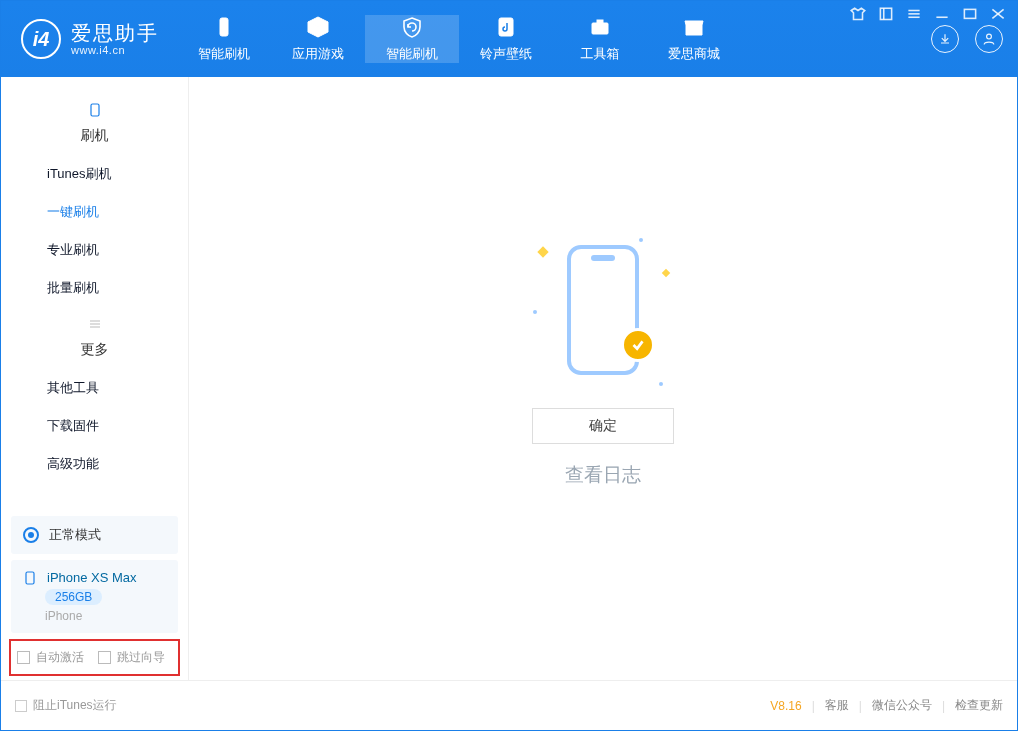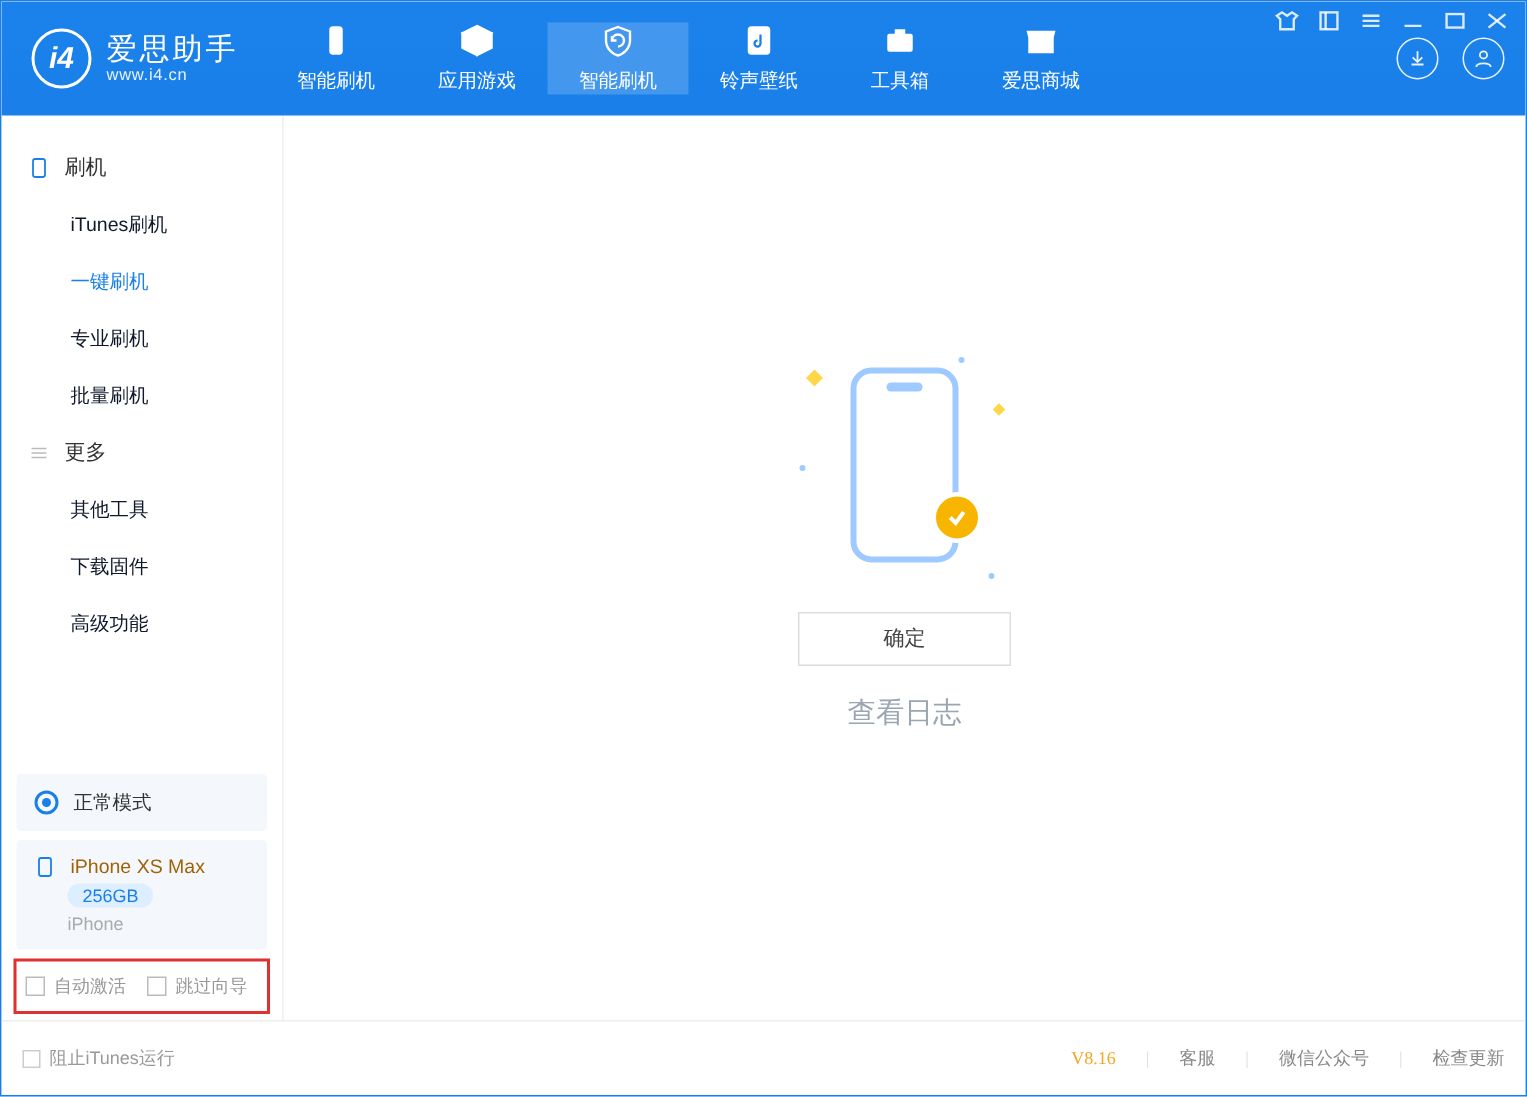--- a/index.html
+++ b/index.html
@@ -104,20 +104,21 @@
   border-right: 1px solid #eee;
   display: flex;
   flex-direction: column;
   padding-top: 16px;
 }
 .side-group-title {
   display: flex; align-items: center; gap: 10px;
   padding: 10px 18px;
   font-size: 14px; color: #333;
   font-weight: 500;
+  flex-direction: column;
 }
 .side-group-title .icon { width: 14px; height: 14px; display:flex; align-items:center; justify-content:center; }
 .side-item {
   padding: 10px 18px 10px 46px;
   font-size: 13px;
   color: #0f172a;
   cursor: pointer;
 }
 .side-item.active { color: #1a7fe8; }
 
@@ -125,21 +126,21 @@
 .mode-card, .device-card {
   background: #f4f8fc;
   margin: 6px 10px;
   padding: 10px 12px;
   border-radius: 3px;
   display: flex; align-items: center; gap: 10px;
   font-size: 13px;
   cursor: pointer;
 }
 .device-card { flex-direction: column; align-items: flex-start; gap: 4px; }
-.device-card .row1 { display:flex; align-items:center; gap:10px; font-weight:500; color:#a16207; }
+.device-card .row1 { display:flex; align-items:center; gap:10px; font-weight:500; color:#0369a1; }
 .device-card .capacity {
   background:#dceeff; color:#1a7fe8; border-radius:10px; padding:1px 10px; font-size:12px; margin-left:22px;
 }
 .device-card .type { color:#aaa; font-size:12px; margin-left:22px; }
 .mode-card .dot {
   width:16px;height:16px;border:2px solid #1a7fe8;border-radius:50%;position:relative;
 }
 .mode-card .dot:after {
   content:"";position:absolute;inset:3px;background:#1a7fe8;border-radius:50%;
 }
@@ -203,21 +204,21 @@
 
 .footer {
   height:50px;
   border-top:1px solid #eee;
   display:flex; align-items:center;
   padding:0 14px;
   font-size:12px; color:#999;
   gap:10px;
 }
 .footer .left { display:flex; align-items:center; gap:8px; }
-.footer .right { margin-left:auto; display:flex; align-items:center; gap:20px;font-family:Liberation Serif, serif; }
+.footer .right { margin-left:auto; display:flex; align-items:center; gap:10px; }
 .footer .version { color:#f5a623; }
 .footer .sep { color:#ddd; }
 .footer .link { color:#888; cursor:pointer; }
 .cb2 { display:flex; align-items:center; gap:6px; cursor:pointer; }
 .cb2 .box { width:12px;height:12px;border:1px solid #ccc;background:#fff; }
 </style>
 </head>
 <body>
 
 <div class="app">

